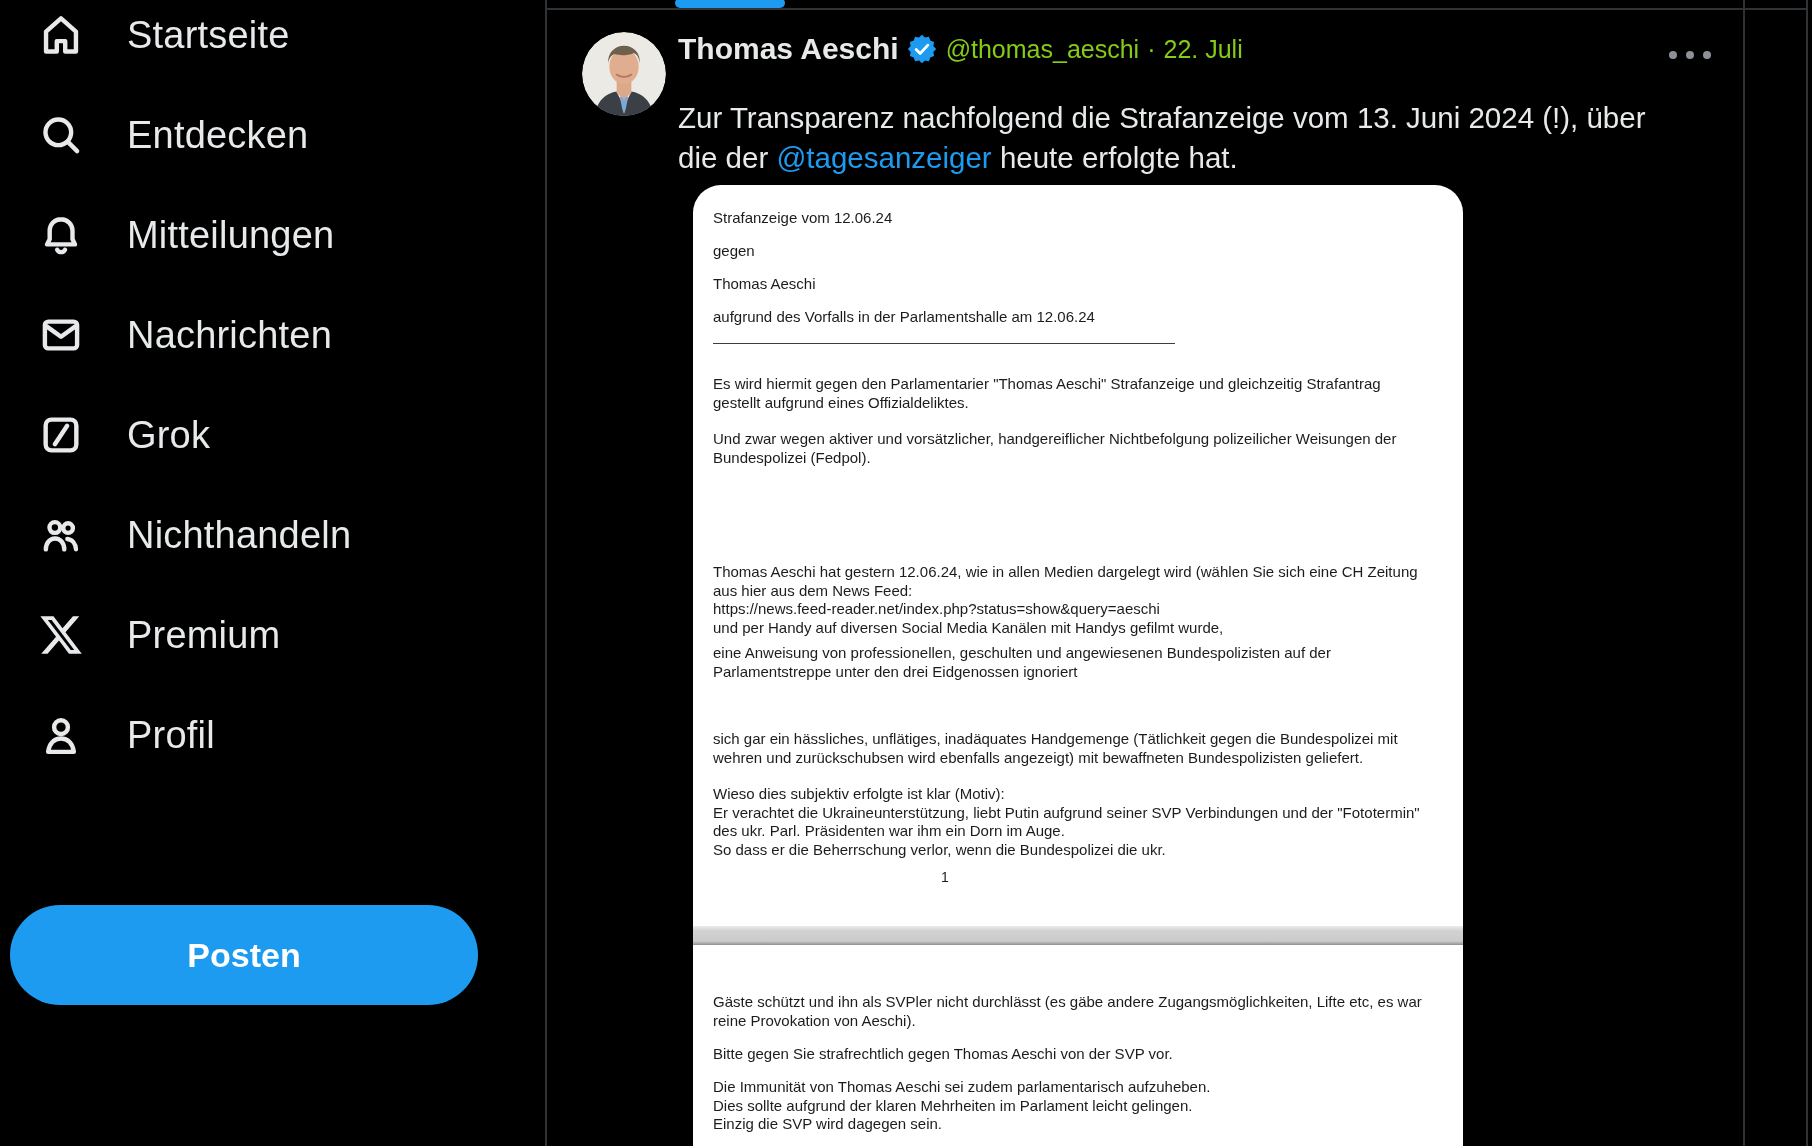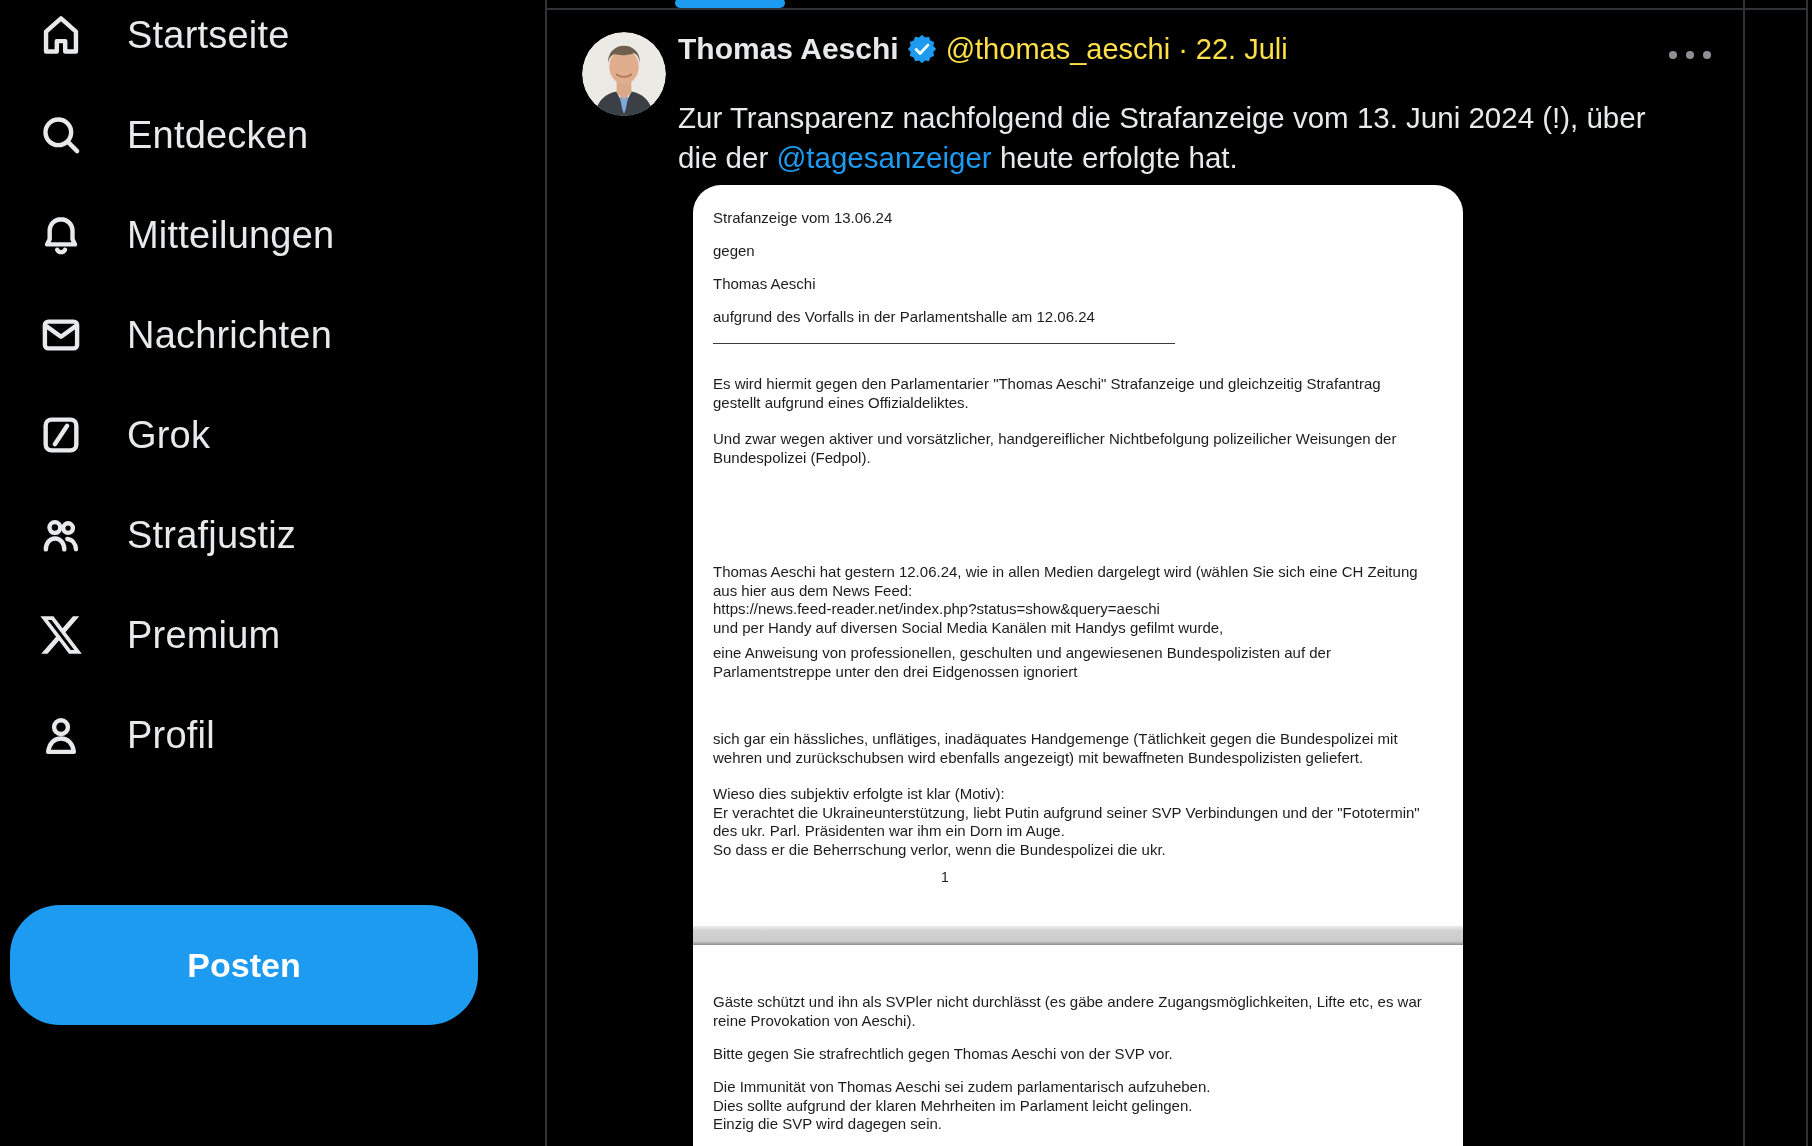--- a/index.html
+++ b/index.html
@@ -4,34 +4,34 @@
 <style>
   html,body{margin:0;padding:0;background:#000;width:1812px;height:1146px;overflow:hidden;
     font-family:"Liberation Sans",sans-serif;-webkit-font-smoothing:antialiased;}
   
   #sidebar{position:absolute;left:0;top:-15px;width:500px;}
   .nav-item{height:100px;display:flex;align-items:center;cursor:pointer;}
   .nav-icon{width:48px;height:48px;margin-left:37px;flex:0 0 auto;display:flex;align-items:center;justify-content:center;}
   .nav-icon svg{width:46px;height:46px;stroke:#e7e9ea;fill:none;stroke-width:2.3;stroke-linejoin:round;stroke-linecap:round;}
   .nav-icon svg.fill{fill:#e7e9ea;stroke:none;}
   .nav-label{margin-left:42px;font-size:38px;color:#e7e9ea;font-weight:400;letter-spacing:.2px;}
-  #post-btn{position:absolute;left:10px;top:905px;width:468px;height:120px;border-radius:50px;
+  #post-btn{position:absolute;left:10px;top:905px;width:468px;height:100px;border-radius:50px;
     background:#1d9bf0;border:none;color:#fff;font-weight:700;font-size:34px;cursor:pointer;
     font-family:"Liberation Sans",sans-serif;}
   
   .vline{position:absolute;top:0;width:2px;height:1146px;background:#2f3336;}
   #topborder{position:absolute;left:545px;top:8px;width:1261px;height:2px;background:#2f3336;}
   #tab-indicator{position:absolute;left:675px;top:-2px;width:110px;height:10px;border-radius:6px;background:#1d9bf0;z-index:4;}
   #maincol{position:absolute;left:545px;top:0;width:1045px;height:1146px;}
   
   #avatar{position:absolute;left:37px;top:32px;width:84px;height:84px;border-radius:50%;overflow:hidden;cursor:pointer;}
   #tweet-header{position:absolute;left:133px;top:28px;height:42px;display:flex;align-items:center;white-space:nowrap;}
   .disp-name{font-size:30px;font-weight:700;color:#e7e9ea;cursor:pointer;}
   .badge{width:32px;height:32px;margin-left:7px;margin-right:8px;}
-  .meta{font-size:29px;color:#fde047;font-weight:400;}
+  .meta{font-size:25px;color:#84cc16;font-weight:400;}
   .meta-dot{margin:0 8px;}
   #more-btn{position:absolute;left:1124px;top:40px;width:60px;height:30px;display:flex;align-items:center;gap:9px;cursor:pointer;}
   #more-btn i{width:8px;height:8px;border-radius:50%;background:#8b9196;}
   #tweet-text{position:absolute;left:133px;top:82px;width:1070px;font-size:29.5px;line-height:40px;color:#e7e9ea;font-weight:400;margin-top:16px;}
   #tweet-text .ln{white-space:nowrap;}
   .tlink{color:#1d9bf0;text-decoration:none;cursor:pointer;}
   
   #doc-card{position:absolute;left:148px;top:185px;width:770px;height:961px;background:#fff;
     border-radius:28px 28px 0 0;overflow:hidden;cursor:pointer;}
   .doc{position:absolute;left:20px;color:#1c1c1c;font-size:15px;line-height:18.6px;white-space:pre-line;
@@ -91,21 +91,21 @@
   </div>
   <div class="nav-item">
     <span class="nav-icon">
       <svg viewBox="0 0 24 24">
           <circle cx="8.8" cy="8.1" r="2.8"></circle>
           <circle cx="15.7" cy="8.4" r="2.5"></circle>
           <path d="M4.1 19.5c0-3.4 2.1-5.7 4.8-5.7s4.8 2.3 4.8 5.7"></path>
           <path d="M15.3 14.1c2.5.2 4.3 2.4 4.5 5.3"></path>
         </svg>
     </span>
-    <span class="nav-label">Strafjustiz</span>
+    <span class="nav-label">Nichthandeln</span>
   </div>
   <div class="nav-item">
     <span class="nav-icon">
       <svg viewBox="0 0 24 24" class="fill">
           <path d="M18.244 2.25h3.308l-7.227 8.26 8.502 11.24H16.17l-5.214-6.817L4.99 21.75H1.68l7.73-8.835L1.254 2.25H8.08l4.713 6.231 5.451-6.231zm-1.161 17.52h1.833L7.084 4.126H5.117l11.966 15.644z"></path>
         </svg>
     </span>
     <span class="nav-label">Premium</span>
   </div>
   <div class="nav-item">
@@ -158,21 +158,21 @@
       <i></i>
       <i></i>
   </div>
 
   <div id="tweet-text">
     <div class="ln">Zur Transparenz nachfolgend die Strafanzeige vom 13. Juni 2024 (!), über</div>
     <div class="ln"><span>die der </span><a class="tlink">@tagesanzeiger</a><span> heute erfolgte hat.</span></div>
   </div>
 
   <div id="doc-card">
-    <div class="doc" style="top:24px">Strafanzeige vom 13.06.24</div>
+    <div class="doc" style="top:24px">Strafanzeige vom 12.06.24</div>
     <div class="doc" style="top:57px">gegen</div>
     <div class="doc" style="top:90px">Thomas Aeschi</div>
     <div class="doc" style="top:123px">aufgrund des Vorfalls in der Parlamentshalle am 12.06.24</div>
     <div class="doc-rule"></div>
 
     <div class="doc" style="top:190px">Es wird hiermit gegen den Parlamentarier "Thomas Aeschi" Strafanzeige und gleichzeitig Strafantrag
 gestellt aufgrund eines Offizialdeliktes.</div>
     <div class="doc" style="top:245px">Und zwar wegen aktiver und vorsätzlicher, handgereiflicher Nichtbefolgung polizeilicher Weisungen der
 Bundespolizei (Fedpol).</div>
     <div class="doc" style="top:378px">Thomas Aeschi hat gestern 12.06.24, wie in allen Medien dargelegt wird (wählen Sie sich eine CH Zeitung

